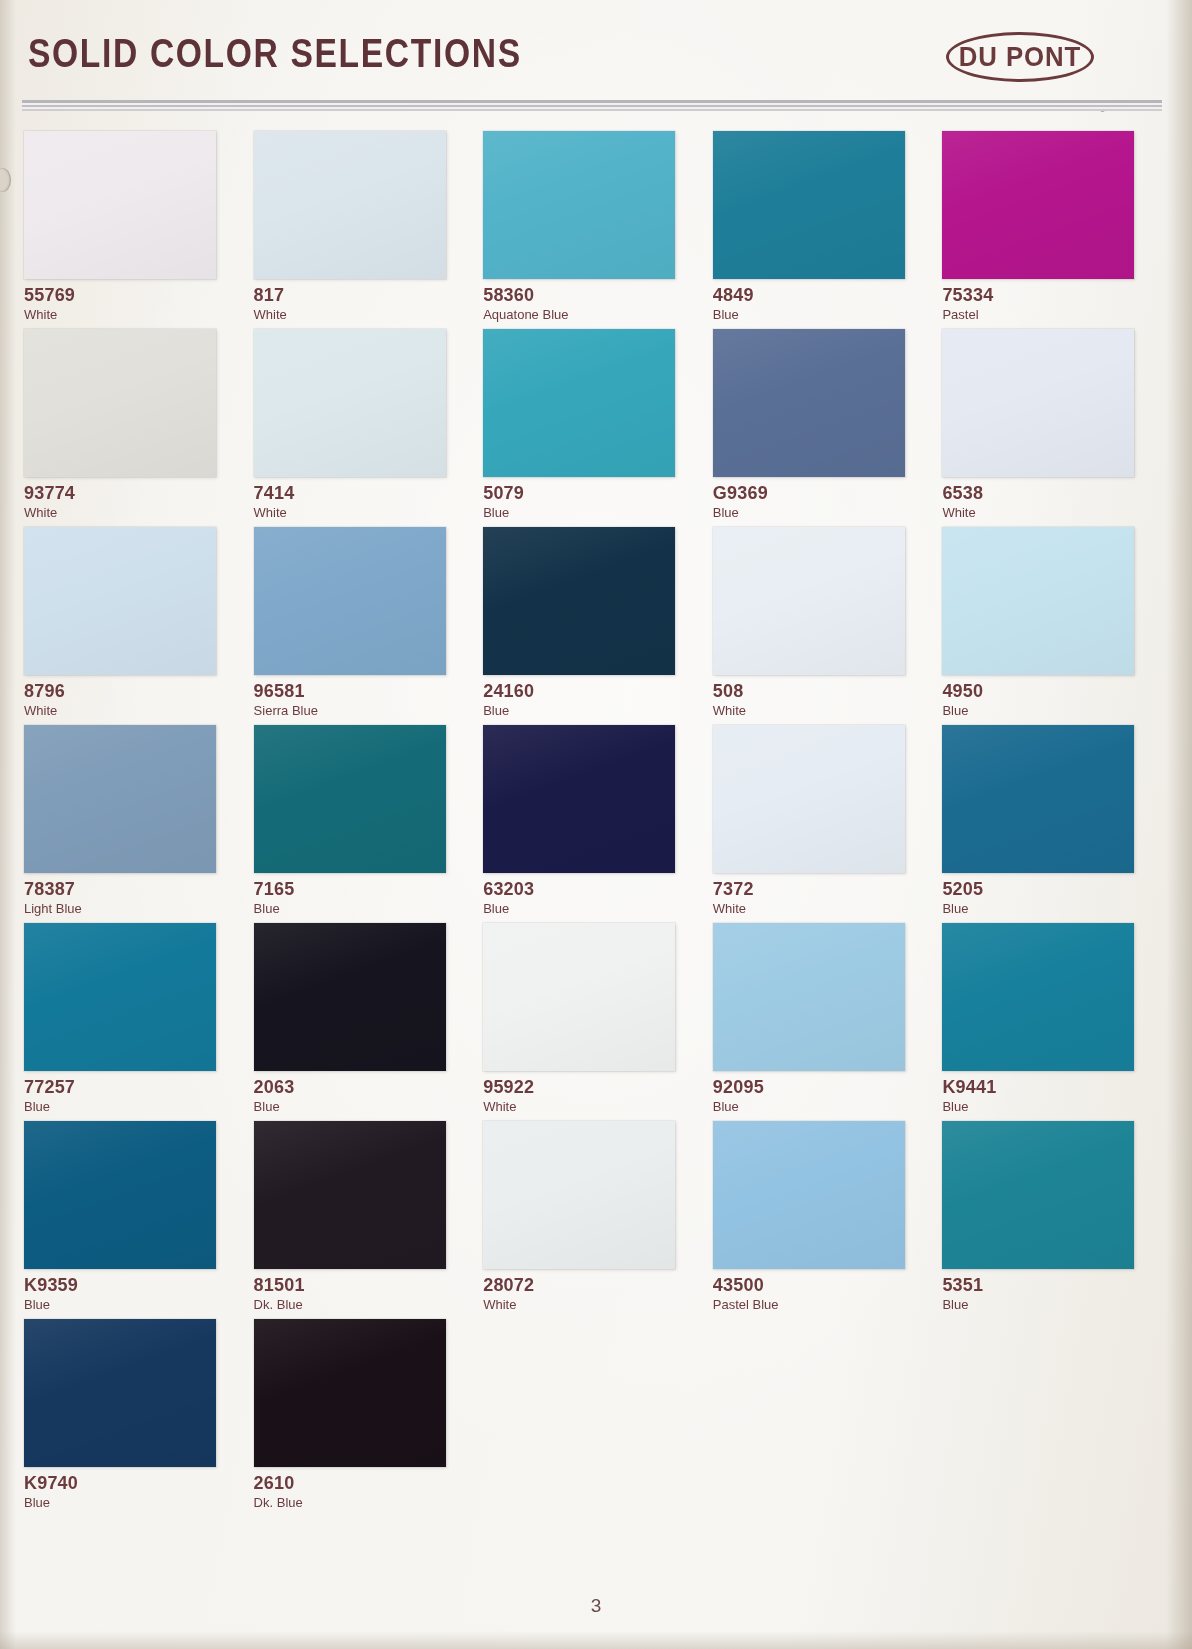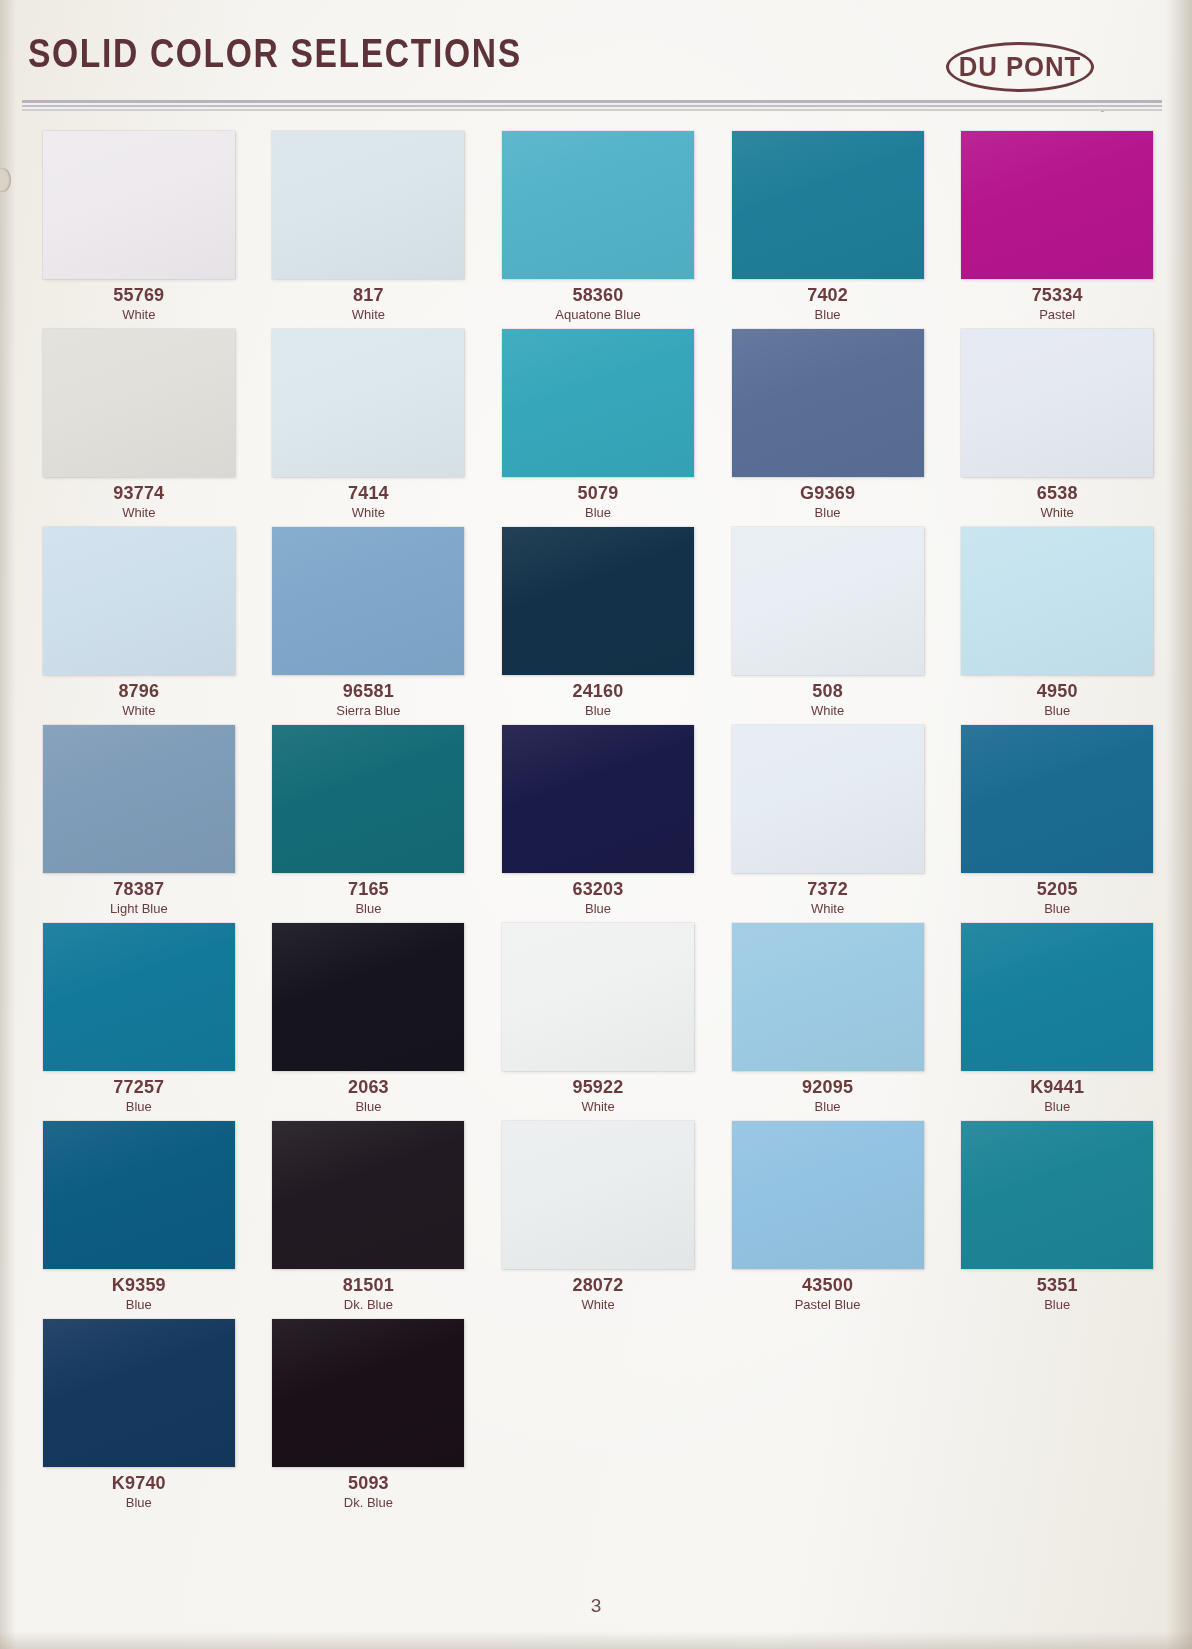--- a/index.html
+++ b/index.html
@@ -70,21 +70,21 @@
     font-weight: bold;
     letter-spacing: 2.0px;
     color: #5e3338;
     transform: scaleX(0.82);
     transform-origin: left center;
     white-space: nowrap;
   }
   .logo {
     position: absolute;
     right: 68px;
-    top: 12px;
+    top: 2px;
     width: 148px;
     height: 50px;
   }
   .logo-oval {
     position: absolute;
     inset: 0;
     border: 3px solid #6b3a3c;
     border-radius: 50%;
   }
   .logo-text {
@@ -133,21 +133,20 @@
     display: grid;
     grid-template-columns: repeat(5, 1fr);
     grid-auto-rows: 198px;
     column-gap: 0px;
     row-gap: 0px;
   }
   .cell {
     position: relative;
     display: flex;
     flex-direction: column;
-    align-items: center;
   }
   .chip-wrap {
     width: 192px;
     height: 148px;
     position: relative;
   }
   .chip {
     position: absolute;
     inset: 0;
     box-shadow:
@@ -234,21 +233,21 @@
         <div class="chip-wrap">
           <div class="chip" style="background: rgb(82, 179, 201);"></div>
         </div>
         <div class="code">58360</div>
         <div class="name">Aquatone Blue</div>
       </div>
       <div class="cell">
         <div class="chip-wrap">
           <div class="chip" style="background: rgb(30, 126, 153);"></div>
         </div>
-        <div class="code">7402</div>
+        <div class="code">4849</div>
         <div class="name">Blue</div>
       </div>
       <div class="cell">
         <div class="chip-wrap">
           <div class="chip" style="background: rgb(181, 21, 141);"></div>
         </div>
         <div class="code">75334</div>
         <div class="name">Pastel</div>
       </div>
       <div class="cell">
@@ -430,20 +429,20 @@
         <div class="chip-wrap">
           <div class="chip" style="background: rgb(22, 56, 95);"></div>
         </div>
         <div class="code">K9740</div>
         <div class="name">Blue</div>
       </div>
       <div class="cell">
         <div class="chip-wrap">
           <div class="chip" style="background: rgb(26, 17, 24);"></div>
         </div>
-        <div class="code">5093</div>
+        <div class="code">2610</div>
         <div class="name">Dk. Blue</div>
       </div>
     </div>
 
   <div class="page-number">3</div>
 
 </div>
 
 </body></html>

